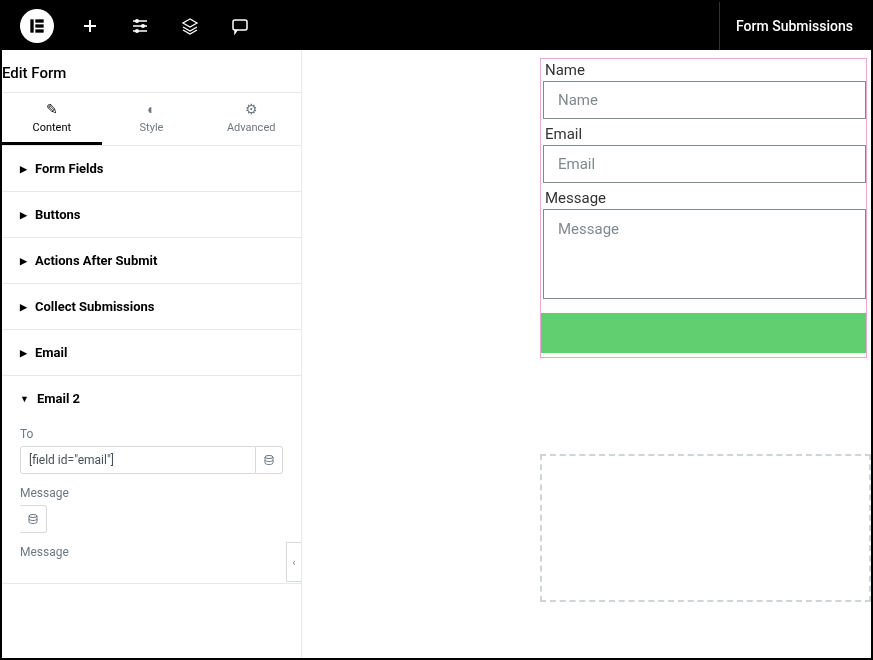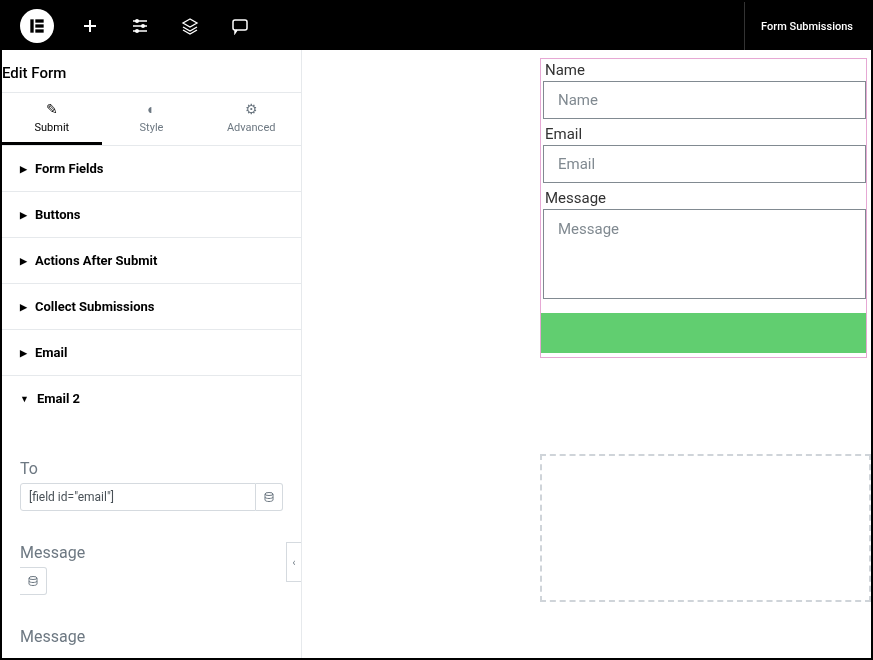--- a/index.html
+++ b/index.html
@@ -4,41 +4,41 @@
   <style>
     * { box-sizing: border-box; margin: 0; padding: 0; font-family: Roboto, -apple-system, BlinkMacSystemFont, "Segoe UI", sans-serif; }
     body { width: 873px; height: 660px; border: 2px solid #000; overflow: hidden; background: #fff; position: relative; }
     
     
     .top-bar { height: 48px; background: #000; display: flex; align-items: center; padding: 0 8px; position: relative; }
     .logo-btn { width: 34px; height: 34px; border-radius: 50%; background: #fff; display: flex; align-items: center; justify-content: center; margin-left: 10px; cursor: pointer; }
     .logo-btn svg { width: 20px; height: 20px; }
     .top-icons { display: flex; align-items: center; gap: 30px; margin-left: 26px; }
     .top-icon { color: #fff; cursor: pointer; display: flex; align-items: center; justify-content: center; width: 20px; height: 20px; }
-    .top-right { margin-left: auto; color: #fff; font-size: 11px; font-weight: 500; padding-right: 10px; border-left: 1px solid #333; height: 100%; display: flex; align-items: center; padding-left: 16px; cursor: pointer; }
+    .top-right { margin-left: auto; color: #fff; font-size: 14px; font-weight: 500; padding-right: 10px; border-left: 1px solid #333; height: 100%; display: flex; align-items: center; padding-left: 16px; cursor: pointer; }
     
     
     .main { display: flex; height: calc(100% - 48px); }
     
     
     .sidebar { width: 300px; border-right: 1px solid #e6e9ec; display: flex; flex-direction: column; overflow-y: auto; position: relative; }
     .sidebar-title { font-size: 15px; font-weight: 500; text-align: left; padding: 14px 0 10px; border-bottom: 1px solid #e6e9ec; }
     
     .tabs { display: flex; border-bottom: 1px solid #e6e9ec; }
     .tab { flex: 1; display: flex; flex-direction: column; align-items: center; padding: 8px 0 8px; cursor: pointer; color: #6d7882; font-size: 11px; gap: 4px; }
     .tab.active { border-bottom: 3px solid #000; color: #000; }
     .tab-icon { font-size: 14px; }
     
     .accordion { border-bottom: 1px solid #e6e9ec; }
     .accordion-header { padding: 15px 18px; font-size: 13px; font-weight: 700; display: flex; align-items: center; cursor: pointer; gap: 8px; }
     .accordion-header .chev { font-size: 9px; }
     
     .accordion-content { padding: 6px 18px 12px; }
     .field-group { margin-bottom: 12px; }
-    .field-label { font-size: 16px; color: #6d7882; margin-bottom: 5px; display: block; margin-top: 32px; }
+    .field-label { font-size: 12px; color: #6d7882; margin-bottom: 5px; display: block; }
     .input-row { display: flex; gap: 0; }
     .text-input { flex: 1; height: 28px; border: 1px solid #d5dadf; padding: 0 8px; font-size: 12px; color: #495157; border-radius: 3px 0 0 3px; }
     .input-btn { width: 27px; height: 28px; border: 1px solid #d5dadf; border-left: none; background: #fff; display: flex; align-items: center; justify-content: center; cursor: pointer; color: #6d7882; border-radius: 0 3px 3px 0; }
     
     
     .collapse-btn { position: absolute; right: -1px; top: 492px; width: 16px; height: 40px; border: 1px solid #d5dadf; background: #fff; display: flex; align-items: center; justify-content: center; cursor: pointer; font-size: 10px; color: #6d7882; z-index: 5; }
     
     
     .canvas { flex: 1; background: #fff; padding: 8px 0 0 0; position: relative; }
     
@@ -98,21 +98,21 @@
 </div>
 
 <div class="main">
 
   <div class="sidebar">
     <div class="sidebar-title">Edit Form</div>
 
     <div class="tabs">
       <div class="tab active">
         <span class="tab-icon">✎</span>
-        <span>Submit</span>
+        <span>Content</span>
       </div>
       <div class="tab">
         <span class="tab-icon">◐</span>
         <span>Style</span>
       </div>
       <div class="tab">
         <span class="tab-icon">⚙</span>
         <span>Advanced</span>
       </div>
     </div>

